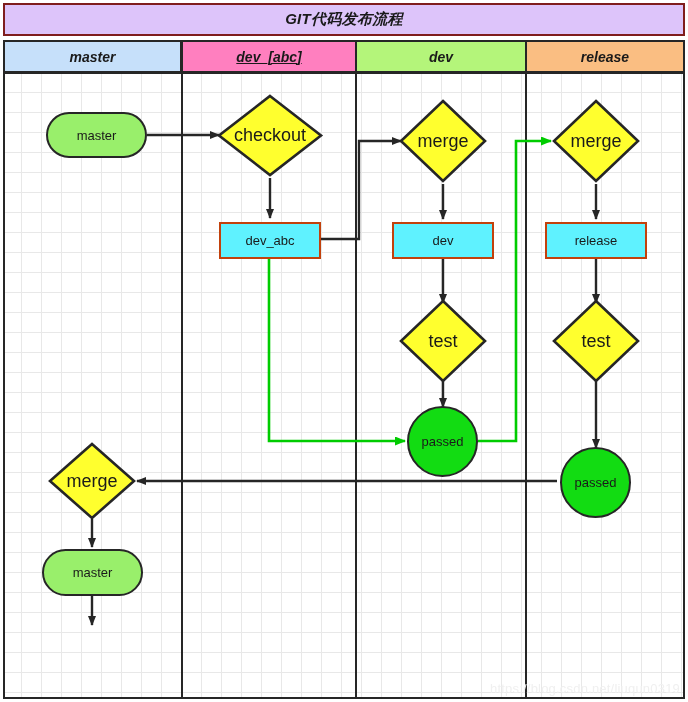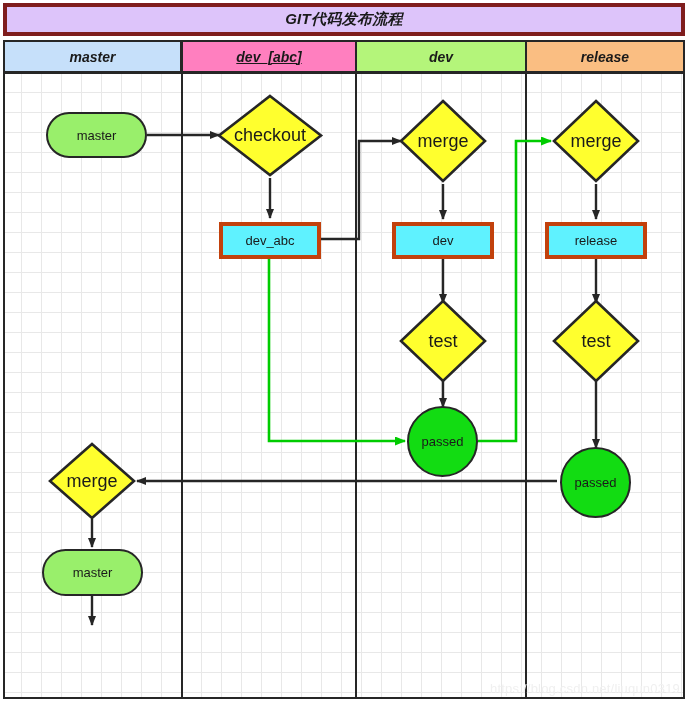--- a/index.html
+++ b/index.html
@@ -30,21 +30,21 @@
     background-position: -2px -1px;
   }
   
   .title-bar {
     position: absolute;
     left: 3px;
     top: 3px;
     width: 682px;
     height: 33px;
     box-sizing: border-box;
-    border: 4px solid #7f1d1d;
+    border: 2px solid #7f1d1d;
     background: #ddc4fa;
     display: flex;
     align-items: center;
     justify-content: center;
     font-style: italic;
     font-weight: bold;
     font-size: 15px;
     color: #1a1a1a;
     letter-spacing: .3px;
   }
@@ -98,21 +98,21 @@
     text-align: center;
     box-sizing: border-box;
   }
   .node-stadium {
     background: #99ef6b;
     border: 2px solid #262626;
     border-radius: 24px;
   }
   .node-rect {
     background: #5ff2ff;
-    border: 4px solid #c2410c;
+    border: 2px solid #c2410c;
   }
   .node-circle {
     background: #12dc12;
     border: 2px solid #262626;
     border-radius: 50%;
     text-align: center;
   }
   .diamond-wrap {
     position: absolute;
   }

